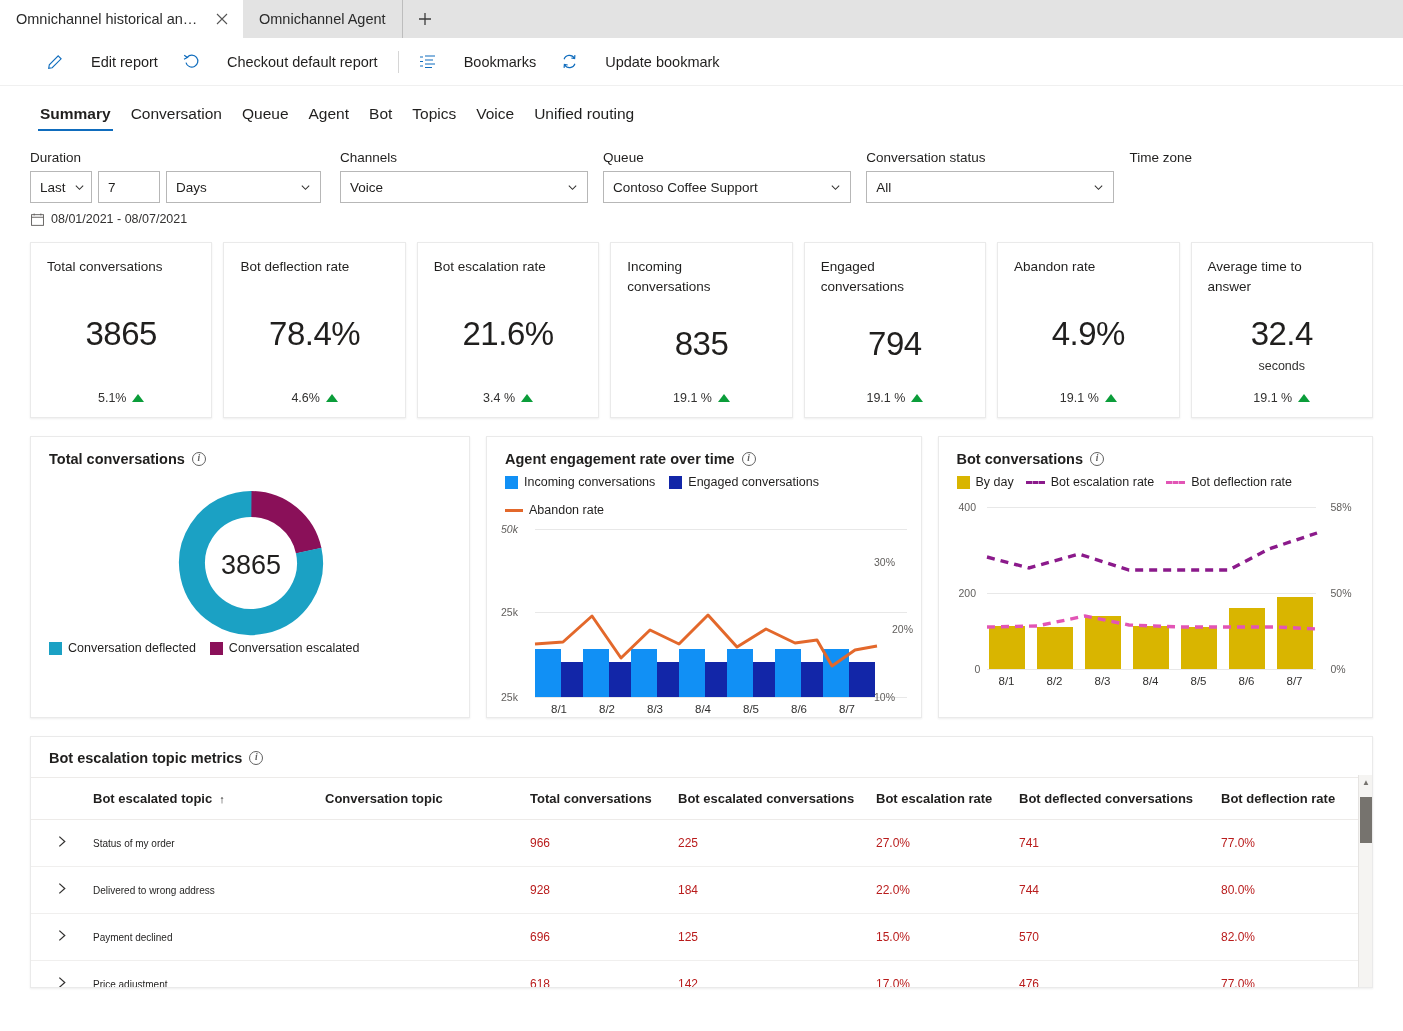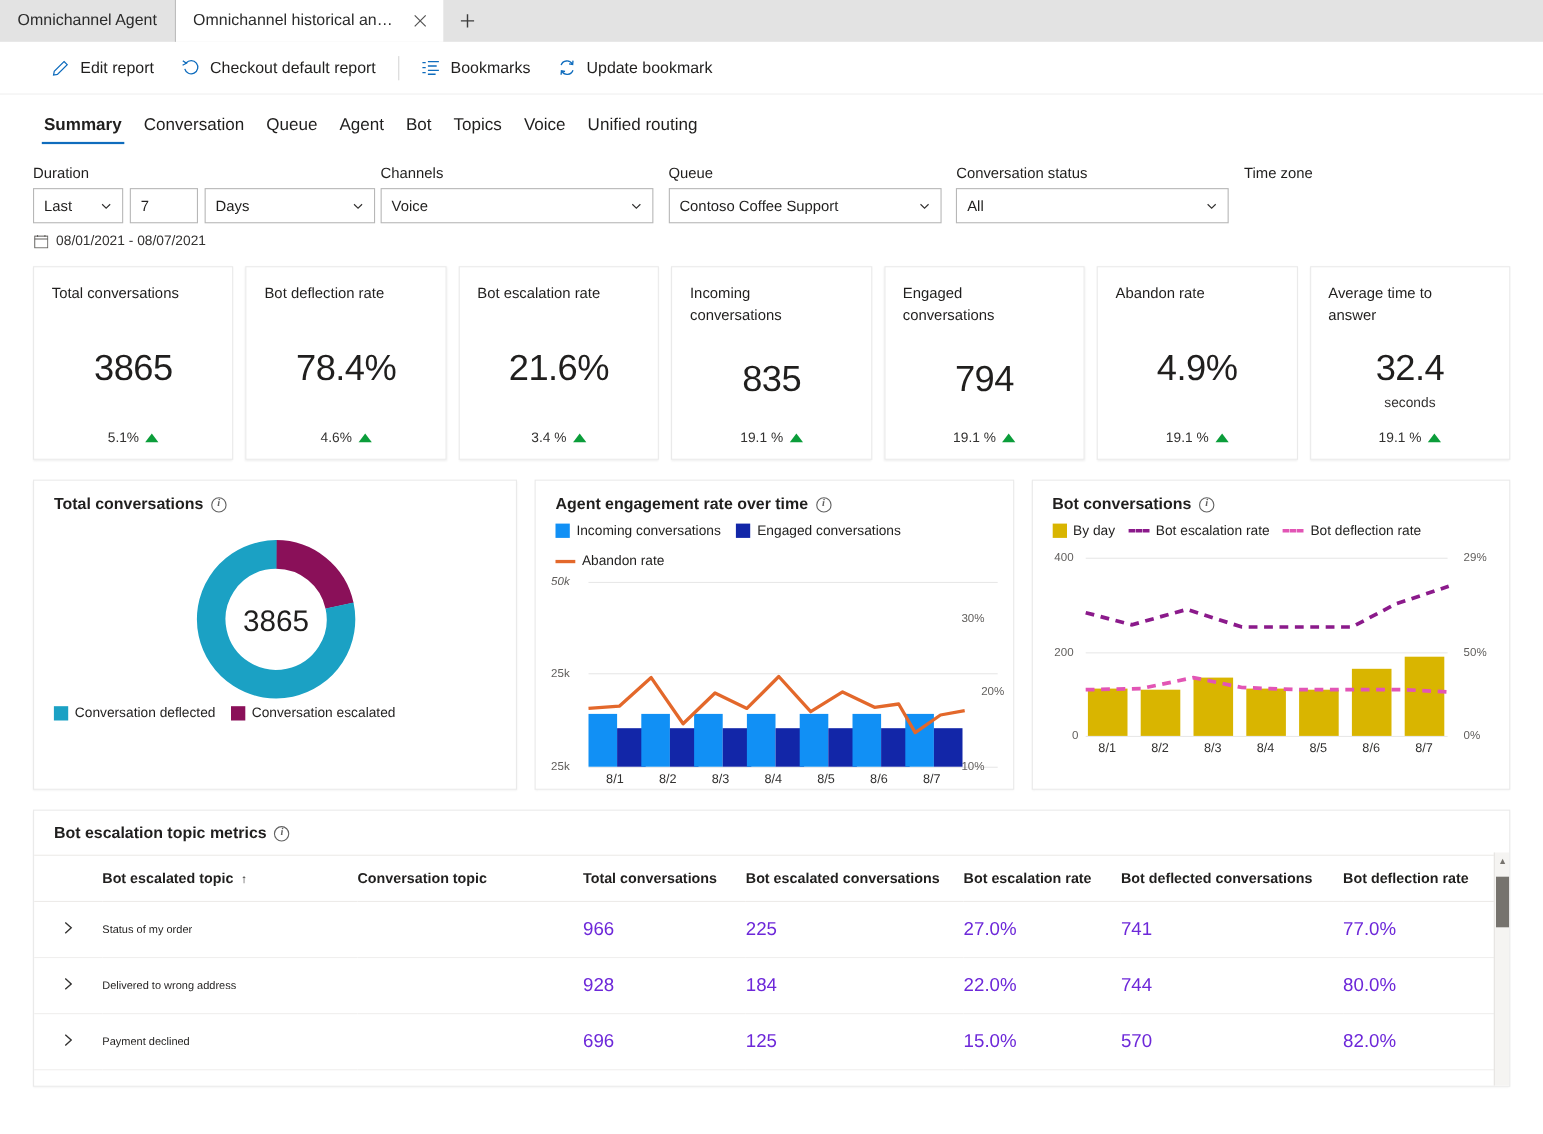--- a/index.html
+++ b/index.html
@@ -17,21 +17,21 @@
   .tabstrip { height:38px; background:#e3e3e3; display:flex; align-items:flex-end; position:relative; }
   .btab { height:38px; display:flex; align-items:center; padding:0 16px; font-size:14.5px; color:#2b2b2b; position:relative; white-space:nowrap; }
   .btab.inactive { border-right:1px solid #bdbdbd; }
   .btab.active { background:#ffffff; padding-right:10px; }
   .btab .tabtitle { max-width:185px; overflow:hidden; text-overflow:ellipsis; }
   .tabclose { width:22px; height:22px; margin-left:10px; display:flex; align-items:center; justify-content:center; color:#555; font-size:15px; }
   .newtab { width:44px; height:38px; display:flex; align-items:center; justify-content:center; font-size:21px; color:#444; font-weight:300; }
 
   
   .cmdbar { height:48px; background:#fff; display:flex; align-items:center; padding-left:34px; gap:0; border-bottom:1px solid #f0f0f0; }
-  .cmd { display:flex; align-items:center; gap:9px; height:32px; padding:0 12px; font-size:14.5px; color:#201f1e; cursor:pointer; white-space:nowrap; }
+  .cmd { display:flex; align-items:center; gap:27px; height:32px; padding:0 12px; font-size:14.5px; color:#201f1e; cursor:pointer; white-space:nowrap; }
   .cmdsep { width:1px; height:22px; background:#d6d6d6; margin:0 8px; }
   .icn { width:18px; height:18px; display:inline-flex; align-items:center; justify-content:center; color:#0f6cbd; flex:none; }
   .icn svg { display:block; }
 
   
   .pivot { display:flex; align-items:center; gap:0; padding:14px 30px 0 30px; height:52px; }
   .pv { font-size:15.5px; color:#201f1e; padding:0 10px 10px 10px; position:relative; cursor:pointer; white-space:nowrap; }
   .pv.sel { font-weight:bold; }
   .pv.sel:after { content:""; position:absolute; left:8px; right:8px; bottom:2px; height:2.5px; background:#0f6cbd; }
 
@@ -73,43 +73,43 @@
   .gridline { position:absolute; height:1px; background:#e8e8e8; }
   .axlbl { position:absolute; font-size:10.5px; color:#605e5c; white-space:nowrap; }
   .xlbl { position:absolute; font-size:11.5px; color:#323130; text-align:center; }
   .bar { position:absolute; }
 
   
   .tablecard { margin:18px 30px 0 30px; background:#fff; border:1px solid #eaeaea; box-shadow:0 1px 2px rgba(0,0,0,.07); height:252px; position:relative; overflow:hidden; }
   .tbl-title { font-size:14.5px; font-weight:bold; color:#201f1e; padding:13px 0 11px 18px; display:flex; align-items:center; gap:7px; border-bottom:1px solid #edebe9; }
   table { width:100%; border-collapse:collapse; table-layout:fixed; }
   th { font-size:13px; font-weight:bold; color:#201f1e; text-align:left; padding:13px 8px 13px 0; border-bottom:1px solid #edebe9; white-space:nowrap; }
-  td { font-size:17px; color:#6d28d9; padding:15px 8px 15px 0; border-bottom:1px solid #f0efee; white-space:nowrap; }
+  td { font-size:12px; color:#b91c1c; padding:15px 8px 15px 0; border-bottom:1px solid #f0efee; white-space:nowrap; }
   td.topic { color:#201f1e; font-size:10px; }
   .chevcol { width:62px; padding-left:24px !important; }
   .rchev { width:13px; height:13px; color:#323130; }
   .sortarrow { font-size:11px; margin-left:7px; color:#201f1e; }
   .scrollbar { position:absolute; right:0; top:38px; width:14px; bottom:0; background:#f5f4f2; border-left:1px solid #e6e4e2; }
   .scrollthumb { position:absolute; top:22px; left:1px; width:12px; height:46px; background:#76736e; }
   .scrollup { position:absolute; top:3px; left:0; width:14px; text-align:center; font-size:8px; color:#76736e; }
 </style>
 </head>
 <body>
 
 <div class="tabstrip">
-  <div class="btab inactive">
-    <span class="tabtitle">Omnichannel Agent</span>
-  </div>
   <div class="btab active">
     <span class="tabtitle">Omnichannel historical ana...</span>
     <span class="tabclose">
       <svg width="12" height="12" viewBox="0 0 12 12">
           <path d="M1 1 L11 11 M11 1 L1 11" stroke="#555" stroke-width="1.1" fill="none"></path>
         </svg>
     </span>
+  </div>
+  <div class="btab inactive">
+    <span class="tabtitle">Omnichannel Agent</span>
   </div>
   <div class="newtab">
     <svg width="16" height="16" viewBox="0 0 16 16">
         <path d="M8 2 V14 M2 8 H14" stroke="#3c3c3c" stroke-width="1.3" fill="none"></path>
       </svg>
   </div>
 </div>
 
 <div class="cmdbar">
   <div class="cmd">
@@ -160,21 +160,21 @@
   <div class="pv">Bot</div>
   <div class="pv">Topics</div>
   <div class="pv">Voice</div>
   <div class="pv">Unified routing</div>
 </div>
 
 <div class="filters">
   <div class="fgroup" style="width:313px">
     <div class="flabel">Duration</div>
     <div class="frow">
-      <div class="fctl" style="width:82px">
+      <div class="fctl" style="width:62px">
         <span>Last</span>
         <svg class="chev" viewBox="0 0 12 12">
             <path d="M2 4 L6 8 L10 4" stroke="#323130" stroke-width="1.1" fill="none"></path>
           </svg>
       </div>
       <div class="fctl" style="width:62px">
         <span>7</span>
       </div>
       <div class="fctl" style="width:155px">
         <span>Days</span>
@@ -414,21 +414,21 @@
     <div class="plot" style="height:190px">
 
       <div class="gridline" style="left:48px; right:56px; top:18px;"></div>
       <div class="gridline" style="left:48px; right:56px; top:104px;"></div>
       <div class="gridline" style="left:48px; right:56px; top:180px;"></div>
 
       <div class="axlbl" style="left:20px; top:12px;">400</div>
       <div class="axlbl" style="left:20px; top:98px;">200</div>
       <div class="axlbl" style="left:36px; top:174px;">0</div>
 
-      <div class="axlbl" style="left:392px; top:12px;">29%</div>
+      <div class="axlbl" style="left:392px; top:12px;">58%</div>
       <div class="axlbl" style="left:392px; top:98px;">50%</div>
       <div class="axlbl" style="left:392px; top:174px;">0%</div>
 
       <div class="bar" style="left:50px;  top:137px; width:36px; height:43px; background:#D9B500"></div>
       <div class="bar" style="left:98px;  top:138px; width:36px; height:42px; background:#D9B500"></div>
       <div class="bar" style="left:146px; top:127px; width:36px; height:53px; background:#D9B500"></div>
       <div class="bar" style="left:194px; top:137px; width:36px; height:43px; background:#D9B500"></div>
       <div class="bar" style="left:242px; top:138px; width:36px; height:42px; background:#D9B500"></div>
       <div class="bar" style="left:290px; top:119px; width:36px; height:61px; background:#D9B500"></div>
       <div class="bar" style="left:338px; top:108px; width:36px; height:72px; background:#D9B500"></div>

